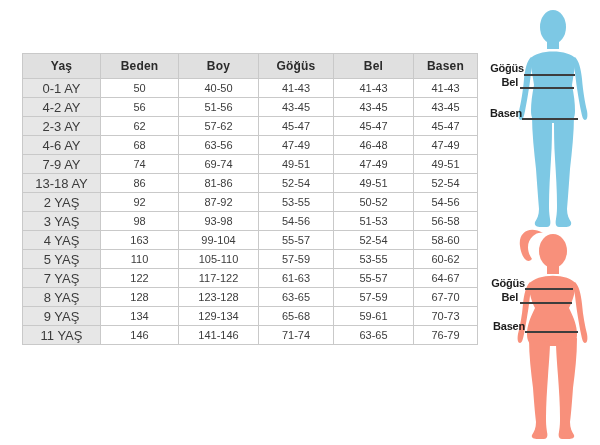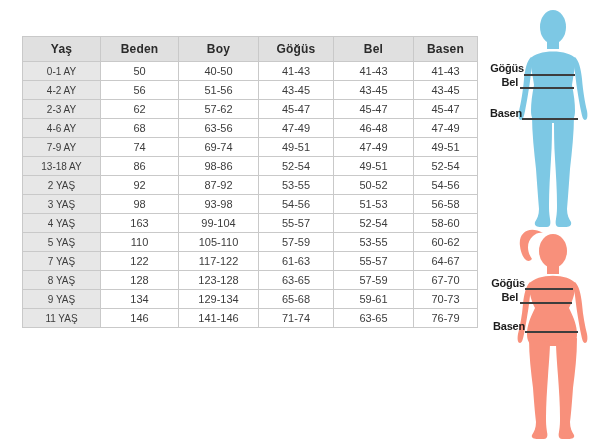--- a/index.html
+++ b/index.html
@@ -4,36 +4,36 @@
 <style>
   * { margin:0; padding:0; box-sizing:border-box; }
   html,body { background:#ffffff; }
   .stage {
     position:relative; width:600px; height:445px; background:#ffffff;
     font-family:"Liberation Sans","DejaVu Sans",sans-serif; overflow:hidden;
   }
 
   
   table.size {
-    position:absolute; left:22px; top:36px; width:455px;
+    position:absolute; left:22px; top:53px; width:455px;
     border-collapse:collapse; table-layout:fixed;
     border:1px solid #aeaeae;
     padding-left:40px;
   }
   table.size th, table.size td {
     border:1px solid #c9c9c9; text-align:center; vertical-align:middle;
     overflow:hidden; white-space:nowrap;
   }
   table.size thead th {
     height:25px; background:#e0e0e0; color:#2b2b2b;
     font-size:12px; font-weight:bold; letter-spacing:0.2px;
   }
   table.size tbody th {
     height:19px; background:#e7e7e7; color:#3c3c3c;
-    font-size:10px; font-weight:normal;
+    font-size:13px; font-weight:normal;
   }
   table.size tbody td {
     height:19px; background:#ffffff; color:#3c3c3c; font-size:11px;
   }
 
   
   .fig-svg { position:absolute; }
   .m-label {
     position:absolute; font-size:11px; font-weight:bold; color:#1c1c1c;
     text-align:right; line-height:11px; letter-spacing:-0.2px;
@@ -101,21 +101,21 @@
           <th>7-9 AY</th>
           <td>74</td>
           <td>69-74</td>
           <td>49-51</td>
           <td>47-49</td>
           <td>49-51</td>
         </tr>
         <tr>
           <th>13-18 AY</th>
           <td>86</td>
-          <td>98-86</td>
+          <td>81-86</td>
           <td>52-54</td>
           <td>49-51</td>
           <td>52-54</td>
         </tr>
         <tr>
           <th>2 YAŞ</th>
           <td>92</td>
           <td>87-92</td>
           <td>53-55</td>
           <td>50-52</td>

